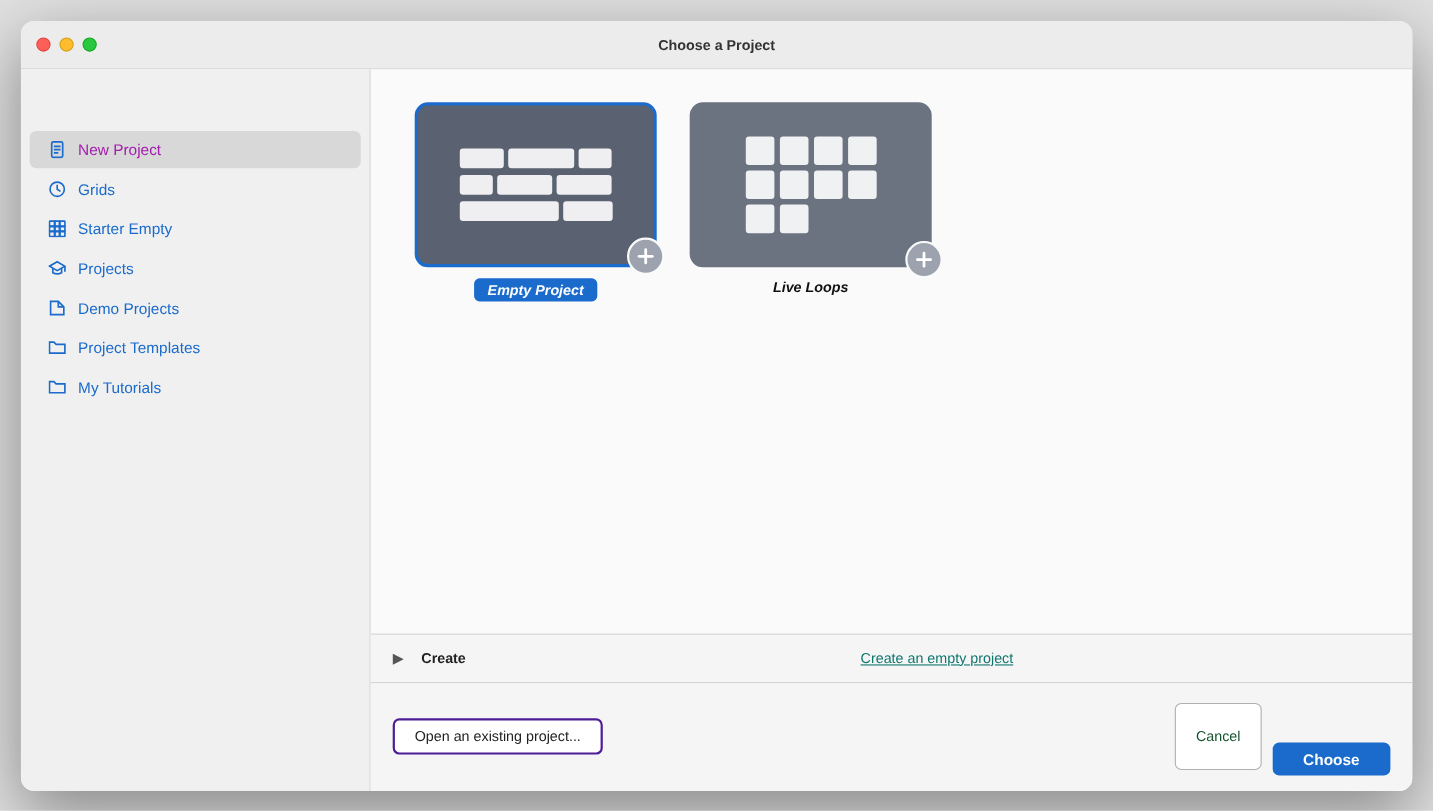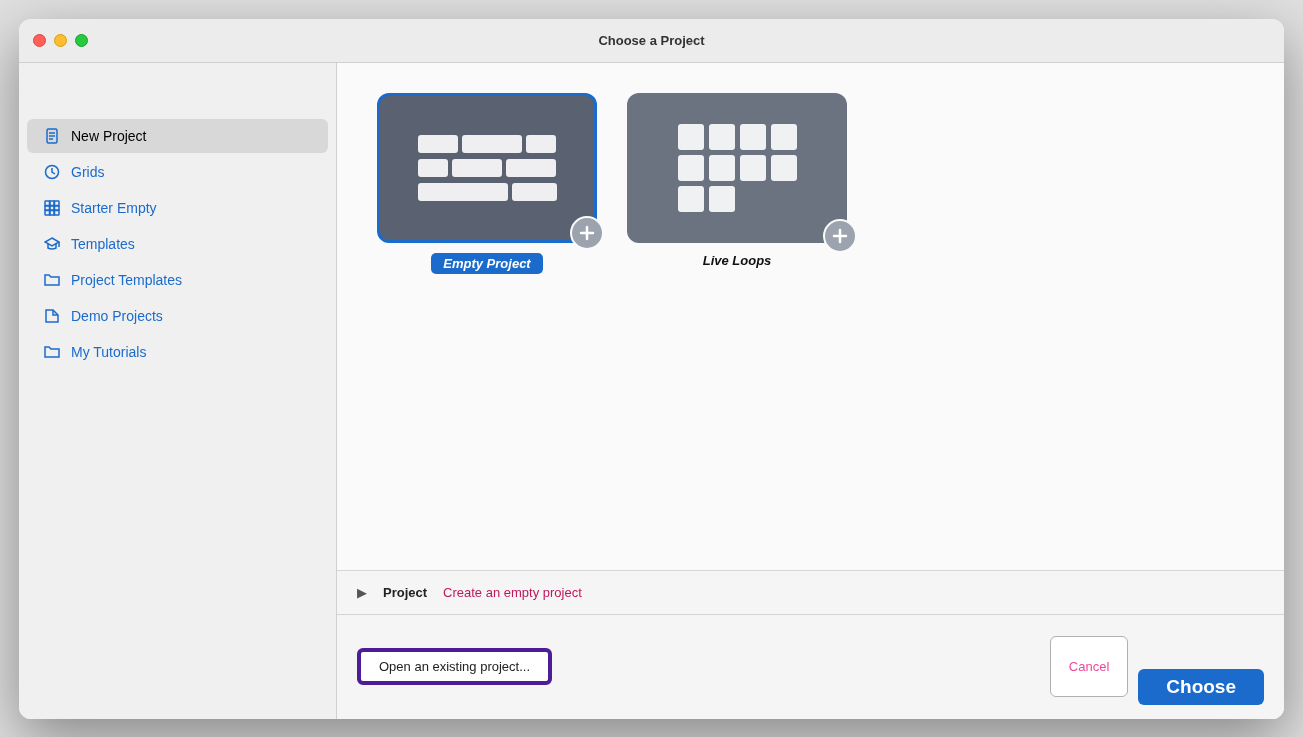--- a/index.html
+++ b/index.html
@@ -87,21 +87,21 @@
       cursor: pointer;
       border-radius: 6px;
       margin: 1px 8px;
       color: #1a6bcc;
       font-size: 14px;
       font-weight: 400;
     }
 
     .sidebar-item.active {
       background: #d8d8d8;
-      color: #000000;
+      color: #a21caf;
       margin-top: 48px;
     }
 
     .sidebar-item.active .sidebar-icon {
       color: #1a6bcc;
     }
 
     .sidebar-icon {
       width: 18px;
       height: 18px;
@@ -256,64 +256,66 @@
     }
 
     .details-label {
       font-size: 13px;
       font-weight: 600;
       color: #222;
     }
 
     .details-description {
       font-size: 13px;
-      color: #be185d;
+      color: #0f766e;
       margin-left: auto;
+      text-align: center;
       flex: 1;
+      text-decoration: underline;
     }
 
     .action-bar {
       display: flex;
       align-items: center;
       justify-content: space-between;
       padding: 14px 20px;
     }
 
     .btn-open-existing {
       background: white;
-      border: 4px solid #4c1d95;
+      border: 2px solid #4c1d95;
       border-radius: 6px;
       padding: 7px 18px;
       font-size: 13px;
       color: #222;
       cursor: pointer;
     }
 
     .right-buttons {
       display: flex;
       gap: 10px;
       align-items: center;
     }
 
     .btn-cancel {
       background: white;
       border: 1px solid #b0b0b0;
       border-radius: 6px;
       padding: 22px 18px;
       font-size: 13px;
-      color: #ec4899;
+      color: #14532d;
       cursor: pointer;
     }
 
     .btn-choose {
       background: #1a6bcc;
       border: none;
       border-radius: 6px;
       padding: 7px 28px;
-      font-size: 19px;
+      font-size: 14px;
       font-weight: 600;
       color: white;
       cursor: pointer;
       margin-top: 40px;
     }
   </style>
 </head>
 <body>
 
 <div class="window">
@@ -371,40 +373,40 @@
       </div>
 
       <div class="sidebar-item">
         <span class="sidebar-icon">
           <svg viewBox="0 0 16 16" fill="none" stroke="currentColor" stroke-width="1.5">
             <polygon points="8,2 15,6 8,10 1,6"></polygon>
             <path d="M4,8 L4,12 Q8,14 12,12 L12,8"></path>
             <line x1="15" y1="6" x2="15" y2="11"></line>
           </svg>
         </span>
-        <span>Templates</span>
-      </div>
-
-      <div class="sidebar-item">
-        <span class="sidebar-icon">
-          <svg viewBox="0 0 16 16" fill="none" stroke="currentColor" stroke-width="1.5">
-            <path d="M1,4 L1,13 L15,13 L15,5 L7,5 L5,3 L1,3 Z"></path>
-          </svg>
-        </span>
-        <span>Project Templates</span>
+        <span>Projects</span>
       </div>
 
       <div class="sidebar-item">
         <span class="sidebar-icon">
           <svg viewBox="0 0 16 16" fill="none" stroke="currentColor" stroke-width="1.5">
             <path d="M2,2 L9,2 L14,7 L14,14 L2,14 Z"></path>
             <polyline points="9,2 9,7 14,7"></polyline>
           </svg>
         </span>
         <span>Demo Projects</span>
+      </div>
+
+      <div class="sidebar-item">
+        <span class="sidebar-icon">
+          <svg viewBox="0 0 16 16" fill="none" stroke="currentColor" stroke-width="1.5">
+            <path d="M1,4 L1,13 L15,13 L15,5 L7,5 L5,3 L1,3 Z"></path>
+          </svg>
+        </span>
+        <span>Project Templates</span>
       </div>
 
       <div class="sidebar-item">
         <span class="sidebar-icon">
           <svg viewBox="0 0 16 16" fill="none" stroke="currentColor" stroke-width="1.5">
             <path d="M1,4 L1,13 L15,13 L15,5 L7,5 L5,3 L1,3 Z"></path>
           </svg>
         </span>
         <span>My Tutorials</span>
       </div>
@@ -468,21 +470,21 @@
           </div>
           <span class="card-label">Live Loops</span>
         </div>
 
       </div>
 
       <div class="bottom-section">
 
         <div class="details-bar">
           <span class="details-chevron">▶</span>
-          <span class="details-label">Project</span>
+          <span class="details-label">Create</span>
           <span class="details-description">Create an empty project</span>
         </div>
 
         <div class="action-bar">
           <button class="btn-open-existing">Open an existing project...</button>
           <div class="right-buttons">
             <button class="btn-cancel">Cancel</button>
             <button class="btn-choose">Choose</button>
           </div>
         </div>

